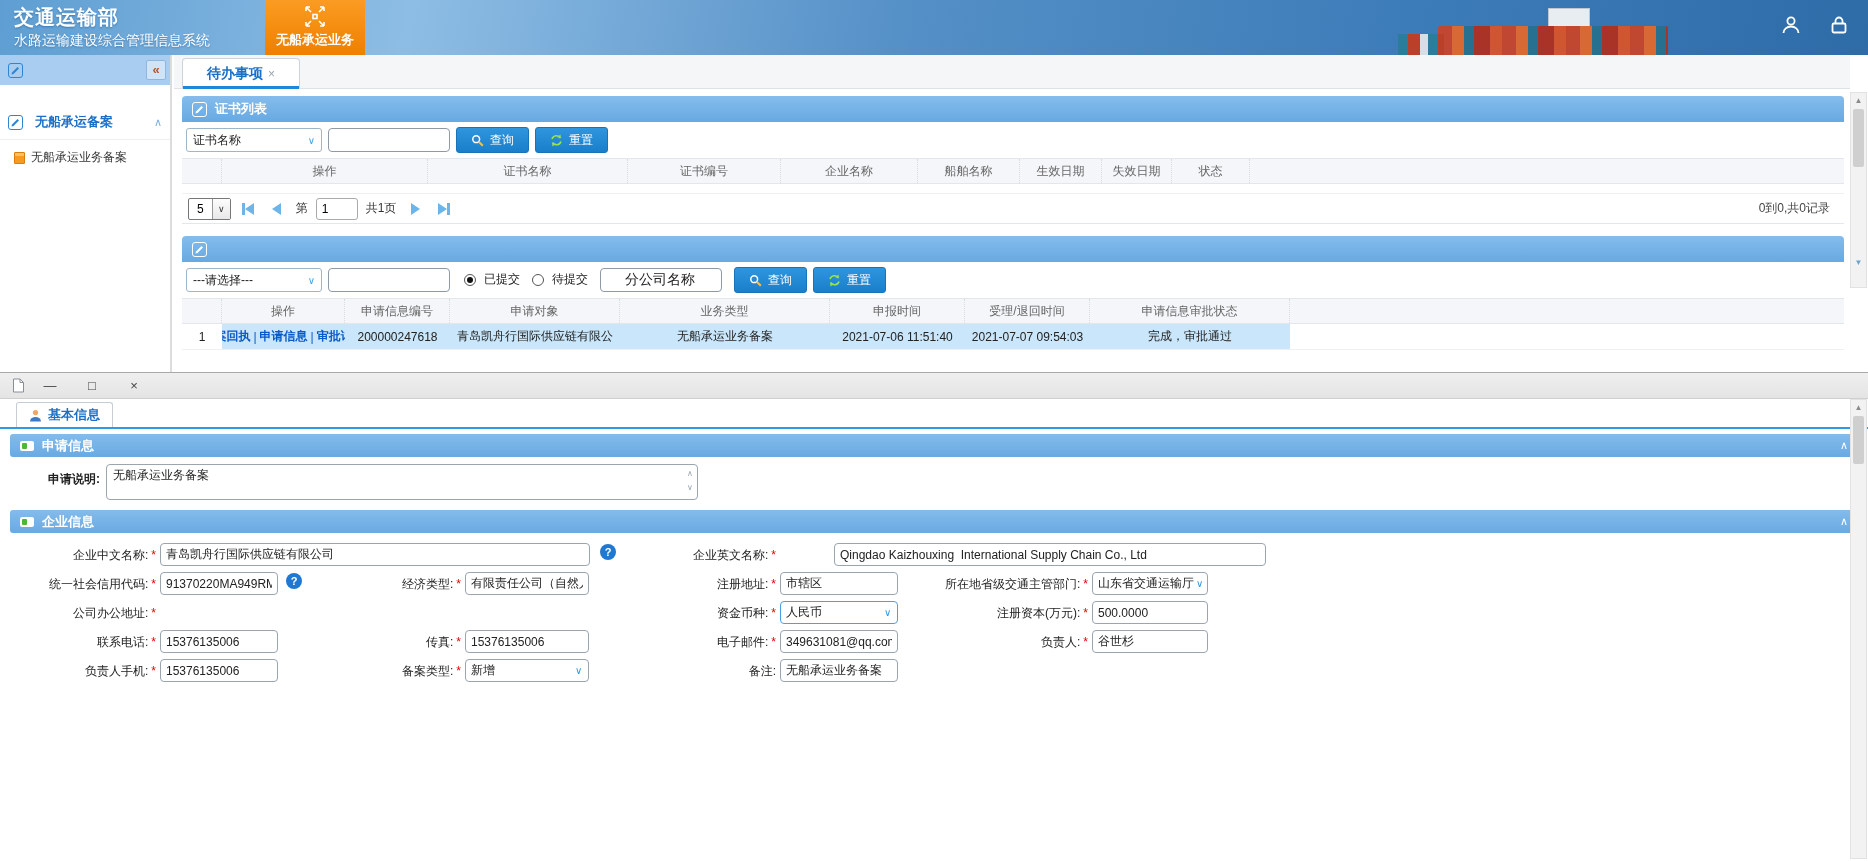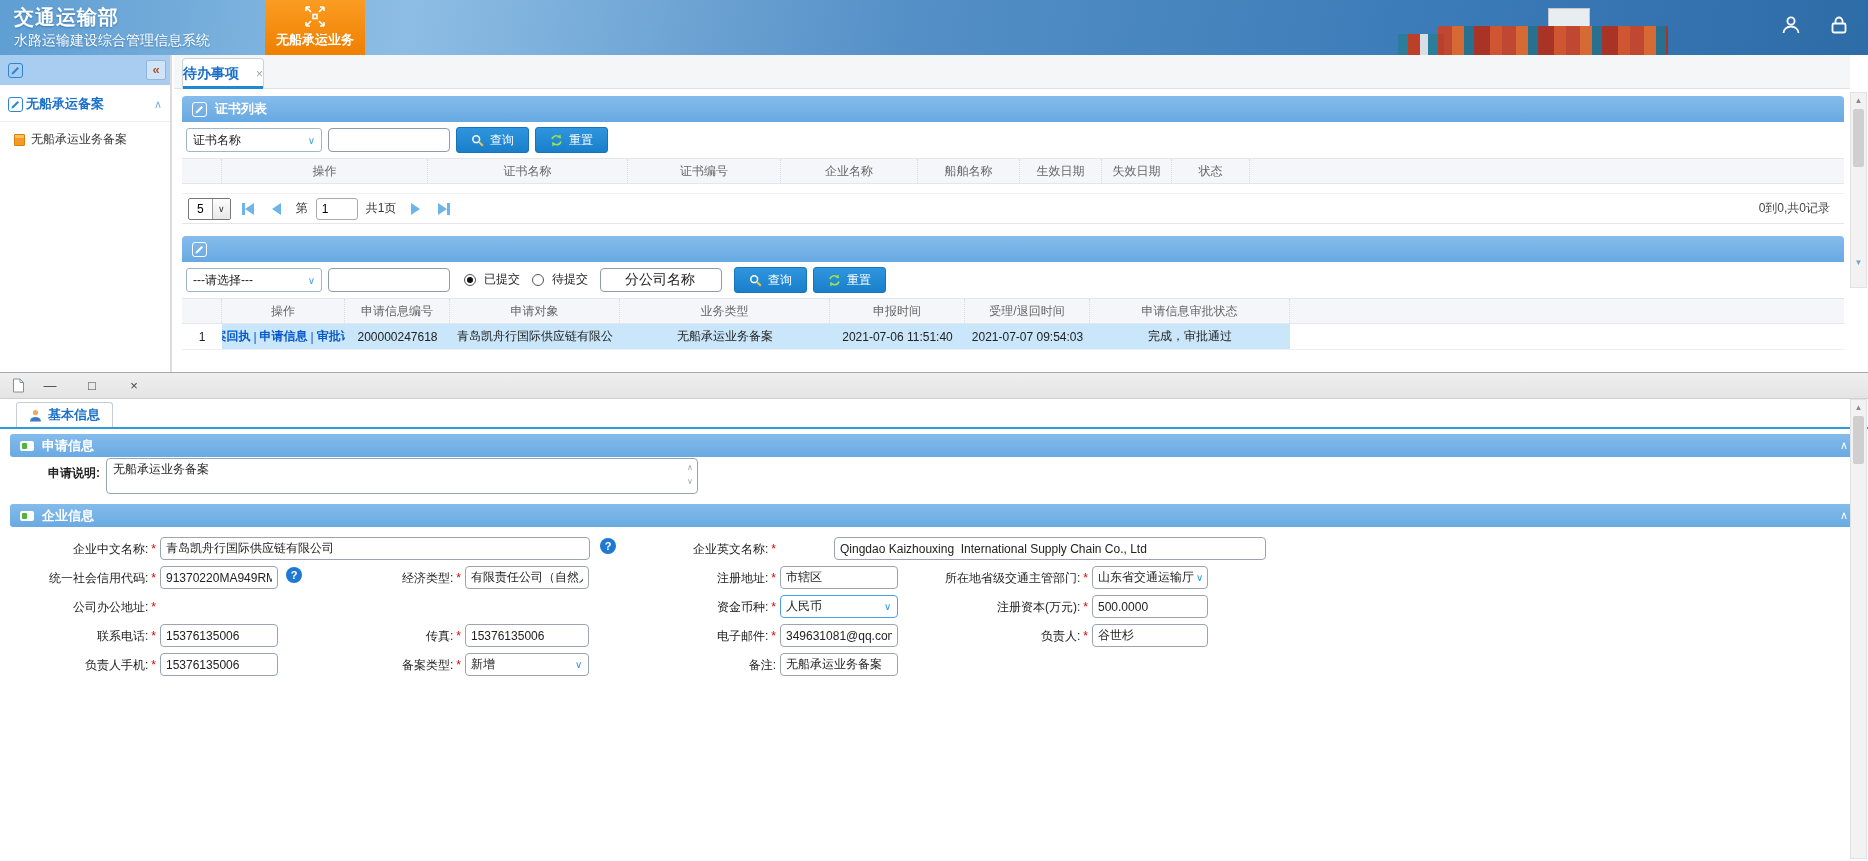--- a/index.html
+++ b/index.html
@@ -26,32 +26,32 @@
     background:repeating-linear-gradient(90deg,#2a7f9a 0 10px,#c23d22 10px 22px,#e1e4e8 22px 30px); }
   .hicons { position:absolute; right:18px; top:14px; display:flex; gap:26px; z-index:4; }
   .hicons .ic { cursor:pointer; }
 
   
   .mainrow { position:absolute; left:0; top:55px; width:1868px; height:317px; background:#fff; }
   .sidebar { position:absolute; left:0; top:0; width:172px; height:317px; background:#fff; border-right:2px solid #dcdcdc; }
   .side-top { height:30px; background:#a9cdf0; display:flex; align-items:center; justify-content:space-between; padding:0 4px 0 8px; }
   .side-collapse { width:20px; height:20px; background:#cfe4f7; border:1px solid #8fb7dd; border-radius:2px;
     color:#b0542a; font-size:13px; font-weight:bold; text-align:center; line-height:18px; cursor:pointer; }
-  .side-sec { display:flex; align-items:center; gap:3px; padding:10px 8px 8px; border-bottom:1px solid #eee; }
+  .side-sec { display:flex; align-items:center; gap:12px; padding:10px 8px 8px; border-bottom:1px solid #eee;margin-top:18px; }
   .side-sec .txt { color:#1a6fc9; font-size:13px; font-weight:bold; flex:1; }
   .side-sec .fold { color:#7fb0de; font-size:11px; cursor:pointer; }
   .side-item { display:flex; align-items:center; gap:6px; padding:9px 8px 6px 14px; cursor:pointer; }
   .side-item .doc { width:11px; height:12px; background:#f59a23; border:1px solid #d97f0e; border-radius:1px;
     box-shadow:inset 0 3px 0 #fcc063; }
   .side-item .txt { font-size:12px; color:#333; }
 
   .content { position:absolute; left:174px; top:0; width:1676px; height:317px; background:#fff; overflow:hidden; }
   .tabbar { height:34px; background:#f5f6f7; border-bottom:1px solid #dfe2e5; padding-left:8px; display:flex; align-items:flex-end; }
   .tab { position:relative; height:30px; background:#fff; border:1px solid #ccd3da; border-bottom:none;
-    border-radius:4px 4px 0 0; padding:0 0; display:flex; align-items:center; gap:17px; cursor:pointer; }
+    border-radius:4px 4px 0 0; padding:0 24px; display:flex; align-items:center; gap:5px; cursor:pointer; }
   .tab .txt { color:#1a6fc9; font-size:14px; font-weight:bold; }
   .tab .cls { color:#9aa4ad; font-size:12px; cursor:pointer; }
   .tab .uline { position:absolute; left:0; bottom:-1px; width:100%; height:3px; background:#1d87d8; }
 
   .panel { margin:7px 6px 0 8px; }
   .bar { height:26px; background:linear-gradient(#85bcec,#67a9e2); border-radius:4px 4px 0 0;
     display:flex; align-items:center; gap:8px; padding:0 10px; }
   .bar .txt { color:#fff; font-size:13px; font-weight:bold; flex:1; }
   .edit-ic { width:15px; height:15px; border:1.5px solid #fff; border-radius:3px; position:relative; }
   .edit-ic svg { position:absolute; left:1px; top:1px; }
@@ -110,21 +110,21 @@
   .mtab { height:25px; background:#fff; border:1px solid #c6cdd4; border-bottom:none; border-radius:3px 3px 0 0;
     display:flex; align-items:center; gap:6px; padding:0 12px; cursor:pointer; }
   .mtab .txt { color:#1a6fc9; font-size:13px; font-weight:bold; }
   .msec { position:relative; margin:5px 10px 0; height:23px; background:linear-gradient(#84bbeb,#69aae2); border-radius:3px;
     display:flex; align-items:center; gap:8px; padding:0 10px; }
   .msec .txt { color:#fff; font-size:13px; font-weight:bold; flex:1; }
   .msec .fold { color:#fff; font-size:11px; cursor:pointer; }
   .sec-ic { width:14px; height:10px; background:#fff; border-radius:2px; position:relative; }
   .sec-ic::after { content:""; position:absolute; left:2px; top:2px; width:5px; height:6px; background:#51b53a; border-radius:1px; }
 
-  .apply-row { position:relative; height:42px; }
+  .apply-row { position:relative; height:42px; margin-top:6px; }
   .apply-row .albl { position:absolute; left:8px; top:8px; width:92px; text-align:right; font-size:12px; color:#222; font-weight:bold; }
   .apply-ta { position:absolute; left:106px; top:1px; width:592px; height:36px; border:1px solid #9aa5af; border-radius:4px;
     font-size:12px; color:#222; padding:2px 16px 2px 6px; resize:none;
     font-family:"Liberation Sans","DejaVu Sans",sans-serif; }
   .ta-spin { position:absolute; left:684px; top:4px; width:12px; display:flex; flex-direction:column; align-items:center;
     font-size:8px; color:#9aa5af; line-height:14px; }
 
   .frow { position:relative; height:29px; margin-top:0; }
   .frow.first { margin-top:8px; }
   .flbl { position:absolute; top:6px; text-align:right; font-size:12px; color:#222; }

